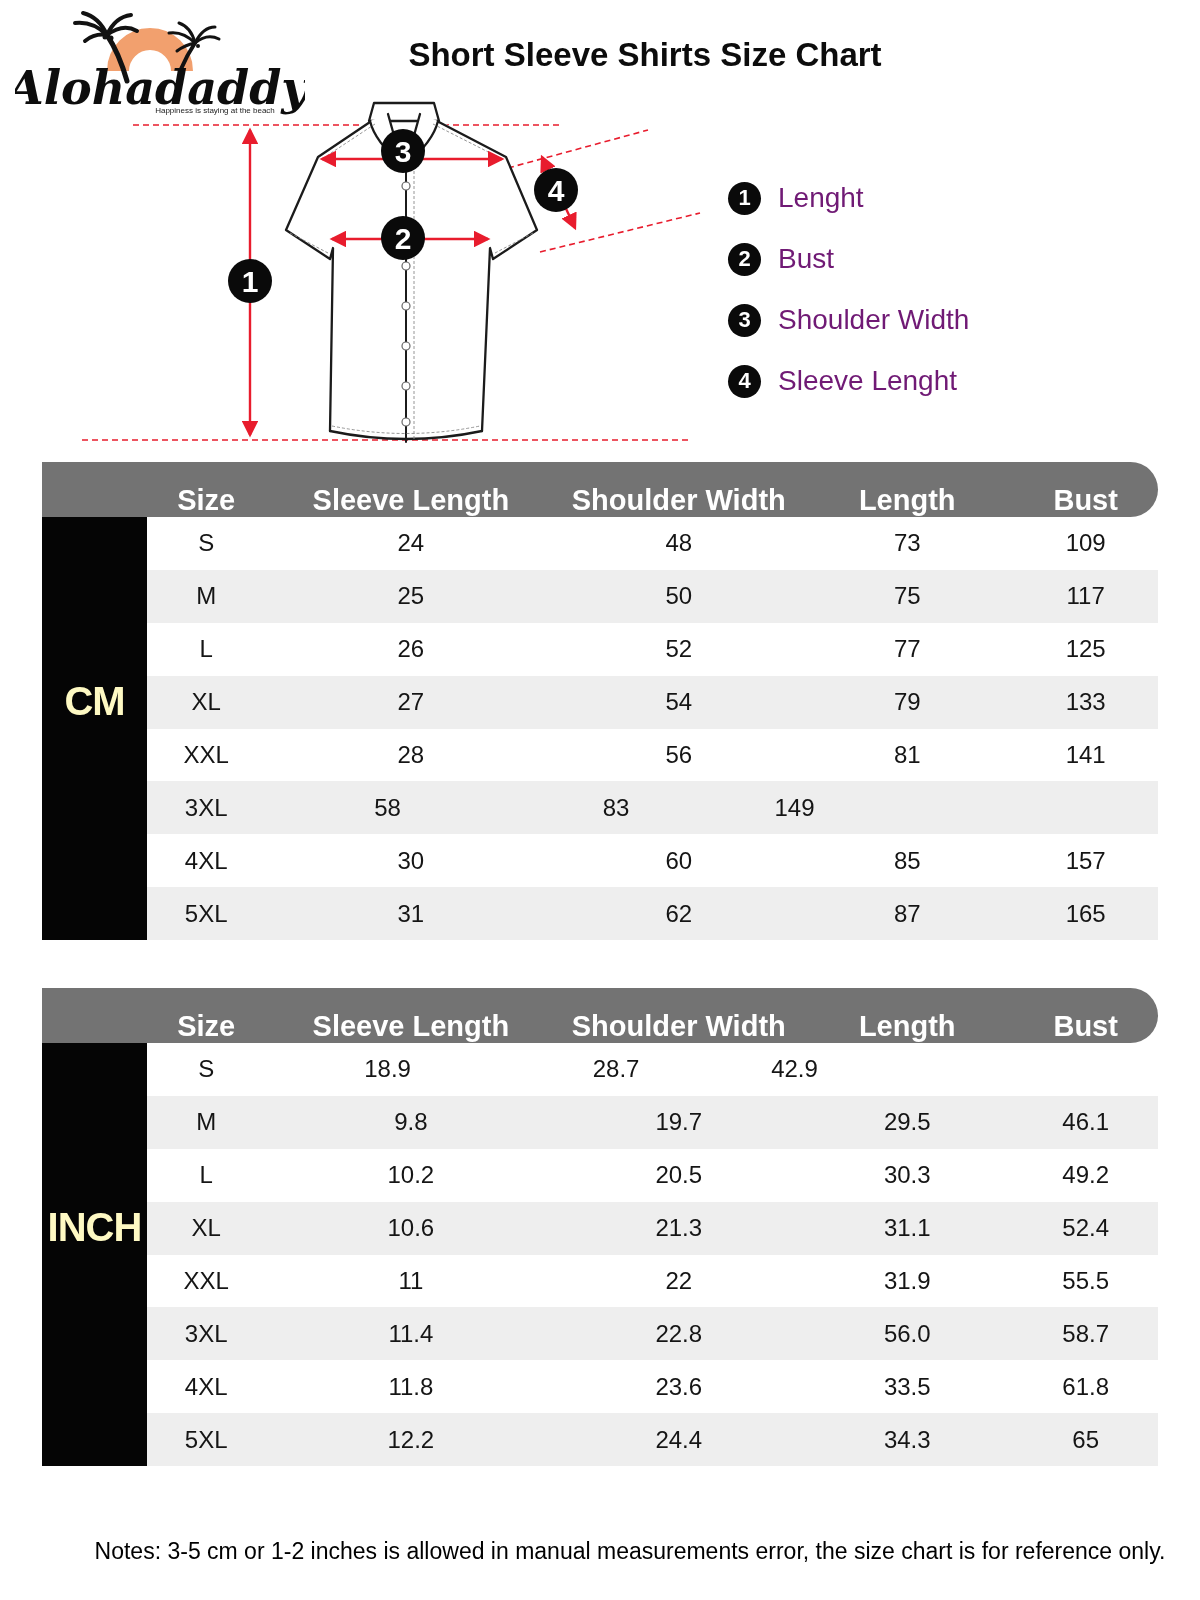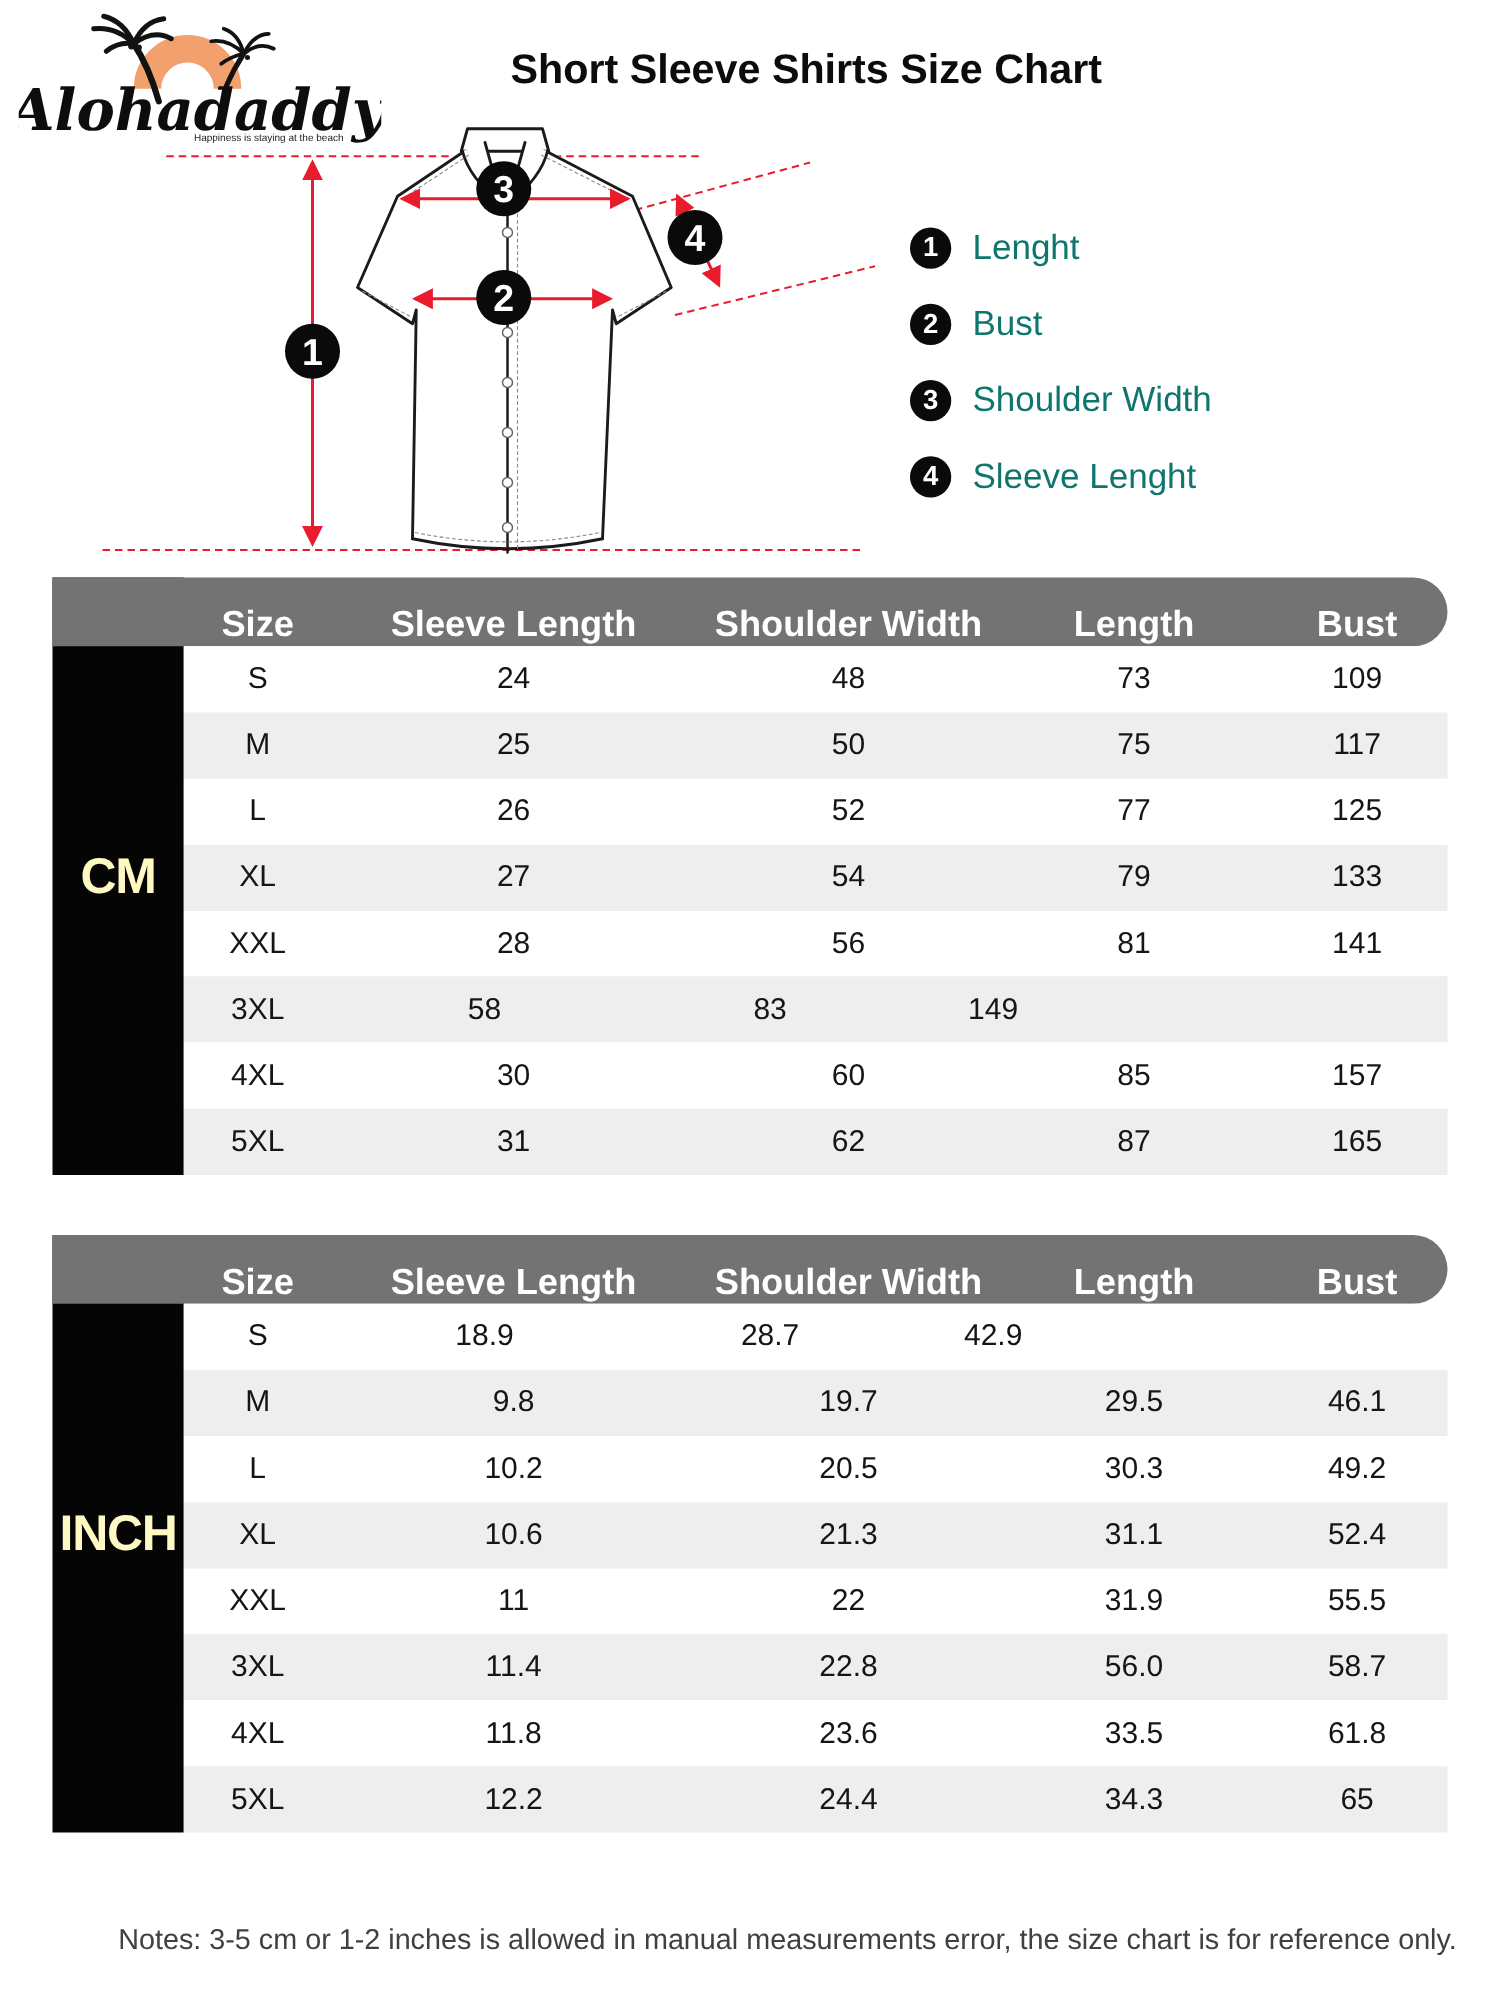--- a/index.html
+++ b/index.html
@@ -7,37 +7,37 @@
         font-family:"Liberation Sans",sans-serif;color:#111;}
   .logo-svg{position:absolute;left:15px;top:5px;}
   .title{position:absolute;left:300px;top:36px;width:690px;text-align:center;
          font-size:33px;font-weight:bold;color:#0c0c0c;letter-spacing:0px;}
   .diagram-svg{position:absolute;left:70px;top:90px;}
   .legend{position:absolute;left:728px;top:178px;}
   .legend-item{display:flex;align-items:center;height:40px;margin-bottom:21px;}
   .legend-badge{width:33px;height:33px;border-radius:50%;background:#0a0a0a;color:#fff;
           display:flex;align-items:center;justify-content:center;font-weight:bold;
           font-size:22px;flex:0 0 33px;}
-  .legend-label{margin-left:17px;font-size:28px;color:#0f766e;}
+  .legend-label{margin-left:17px;font-size:28px;color:#701a75;}
   .size-table{position:absolute;left:42px;width:1116px;height:478px;}
   .size-table.cm{top:462px;}
   .size-table.inch{top:988px;}
   .unit-col{position:absolute;left:0;top:0;width:105px;height:100%;background:#050505;
             display:flex;align-items:center;justify-content:center;}
   .unit-label{color:#fef9c3;font-weight:bold;font-size:40px;letter-spacing:-1px;}
   .thead{position:absolute;left:0;top:0;width:100%;height:55px;background:#737373;
          border-radius:0 28px 28px 0;display:flex;align-items:flex-end;
          padding-left:105px;box-sizing:border-box;color:#fff;font-weight:bold;font-size:29px;}
   .tbody{position:absolute;left:105px;top:55px;width:1011px;}
   .trow{display:flex;align-items:center;height:52.9px;font-size:24px;color:#151515;background:#fff;}
   .trow:nth-child(even){background:#eeeeee;}
   .c{text-align:center;}
   .c0{width:11.7%;}.c1{width:28.8%;}.c2{width:24.2%;}.c3{width:21%;}.c4{width:14.3%;}
   .notes{position:absolute;left:60px;top:1538px;width:1140px;text-align:center;
-         font-size:23px;color:#404040;}
+         font-size:23px;color:#000000;}
 </style>
 </head>
 <body>
 
 <div class="page">
 
   <svg class="logo-svg" width="290" height="112" viewBox="0 0 290 112">
     <path d="M103,66 A32,32 0 0 1 167,66" stroke="#f2a06e" stroke-width="22" fill="none"></path>
     <g stroke="#121212" fill="none" stroke-linecap="round">
       <path d="M112,76 Q104,48 92,30" stroke-width="5"></path>

